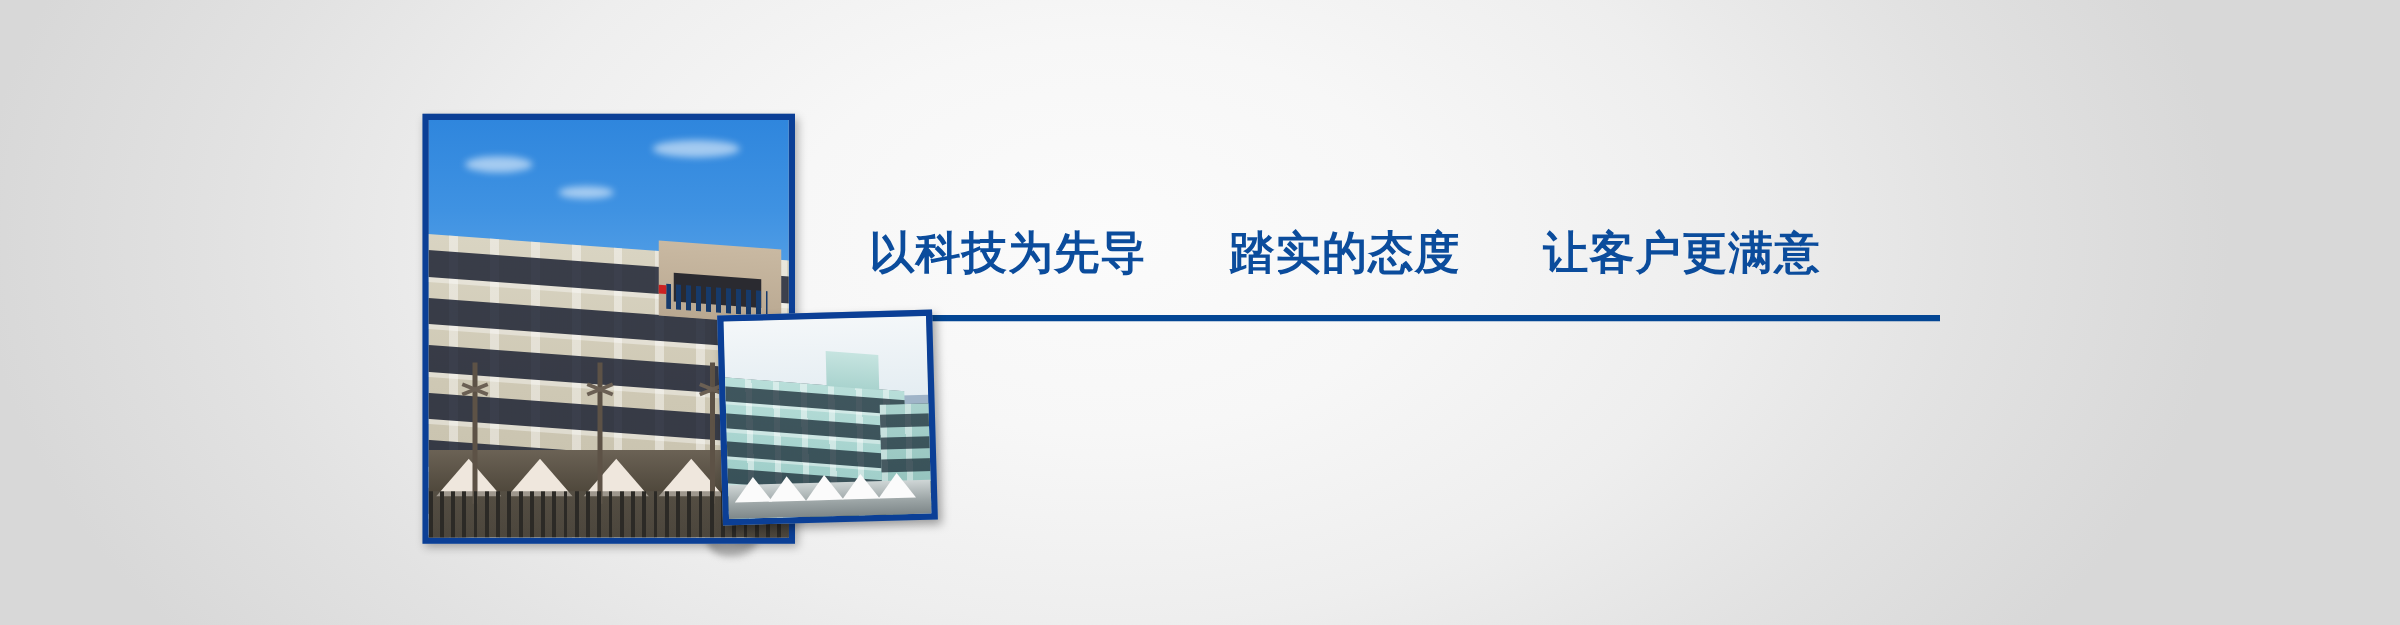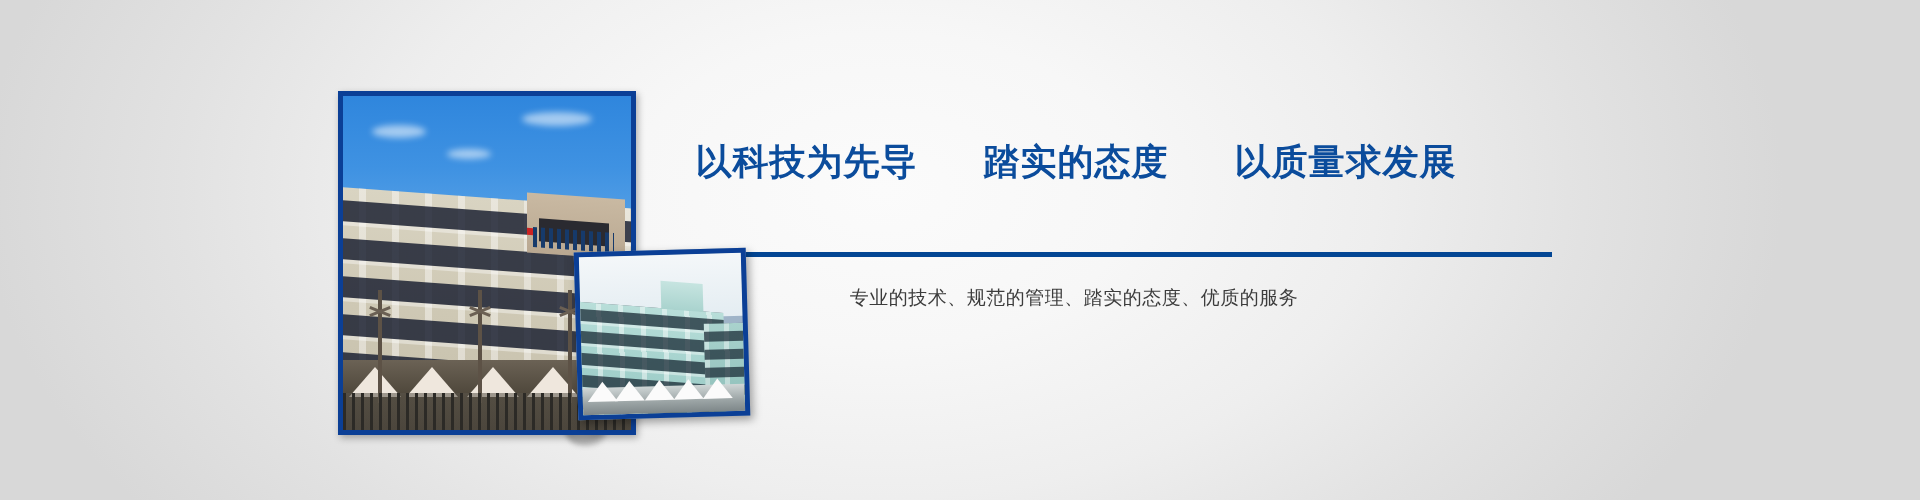--- a/index.html
+++ b/index.html
@@ -40,21 +40,21 @@
     top: 138px;
     width: 960px;
     color: #0b4c9c;
     font-size: 36px;
     font-weight: bold;
     letter-spacing: 1px;
     line-height: 48px;
     white-space: nowrap;
     text-align: center;
   }
-  .headline .seg { display: inline-block; }
+  .headline .seg { display: inline-block; margin-top: 40px; }
   .headline .gap { display: inline-block; width: 44px; }
 
   .subline {
     position: absolute;
     left: 596px;
     top: 283px;
     width: 956px;
     text-align: center;
     color: #3c3c3c;
     font-size: 19px;
@@ -302,20 +302,19 @@
       <div class="tent-b" style="left:56%;"></div>
       <div class="tent-b" style="left:74%;"></div>
     </div>
   </div>
 
   <div class="headline">
     <span class="seg">以科技为先导</span>
     <span class="gap"></span>
     <span class="seg">踏实的态度</span>
     <span class="gap"></span>
-    <span class="seg">以质量求发展</span>
+    <span class="seg">让客户更满意</span>
   </div>
 
   <div class="divider"></div>
 
-  <div class="subline">专业的技术、规范的管理、踏实的态度、优质的服务</div>
 
 </div>
 
 </body></html>

